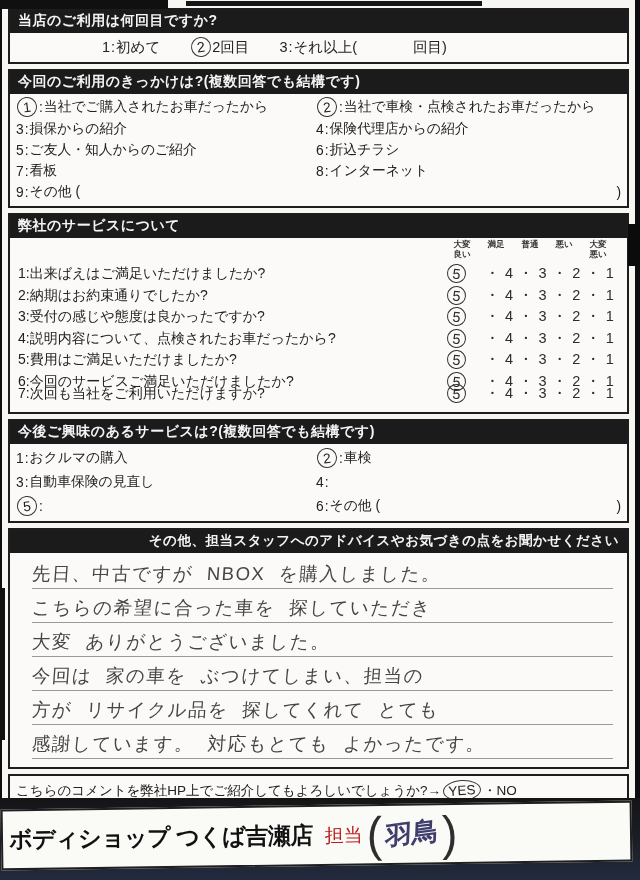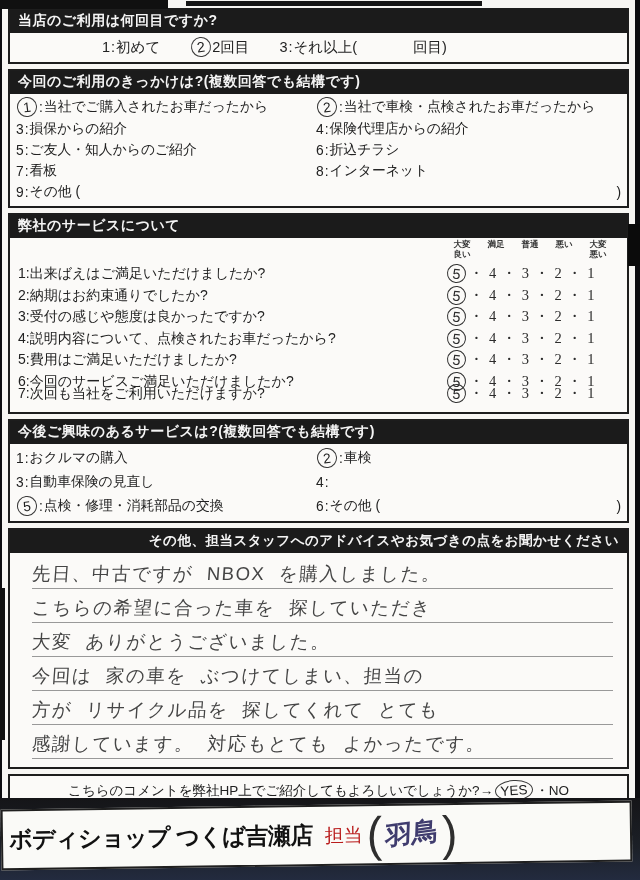--- a/index.html
+++ b/index.html
@@ -42,34 +42,34 @@
   .cols { display:flex; width:170px;font-family:Liberation Mono, monospace; }
   .col { width:34px; text-align:center; font-size:8.5px; line-height:1.15; font-weight:bold; color:#333; }
   .q { display:flex; align-items:flex-end; font-size:14px; padding:0 8px; height:21.5px; }
   .qt { flex:1; white-space:nowrap; overflow:hidden; }
   .scale { width:172px; display:flex; align-items:center; font-size:14.5px; color:#2c2c2c; flex:none; }
   .c5 {
     display:inline-flex; align-items:center; justify-content:center;
     width:19px; height:19px; border:1.5px solid #333; border-radius:50%;
     transform:rotate(6deg); flex:none; margin-right:1px;
   }
-  .scale-rest { letter-spacing:5.5px; margin-left:2px; white-space:nowrap;font-family:Liberation Serif, serif; }
+  .scale-rest { letter-spacing:5.5px; margin-left:18px; white-space:nowrap; }
   
   .cm { padding:2px 14px 8px 22px; }
   .cline {
     border-bottom:1.2px solid #999; height:34px;
     display:flex; align-items:flex-end; padding-bottom:2px;
   }
   .hw {
     font-size:18.5px; color:#454545; letter-spacing:1.5px; word-spacing:7px;
     transform:skewX(-4deg); white-space:nowrap; overflow:hidden;
   }
   
   .consent { padding:4px 6px 5px 6px; }
-  .consent-q { display:flex; align-items:center; justify-content:center; font-size:13.5px; white-space:nowrap; }
+  .consent-q { display:flex; align-items:center; font-size:13.5px; white-space:nowrap; }
   .yes-circ {
     display:inline-flex; align-items:center; justify-content:center;
     min-width:38px; height:21px; border:1.8px solid #3a3a3a; border-radius:50%;
     transform:rotate(-4deg); margin:0 2px; flex:none;
   }
   .consent-note { text-align:center; font-size:12.3px; margin-top:3px; text-decoration:underline; text-decoration-color:#888; color:#2a2a2a; }
   
   .footer-zone { position:absolute; left:0; top:798px; width:640px; height:82px;
     background:linear-gradient(#151518 0%, #1c2027 60%, #232b3f 100%); }
   .receipt {
@@ -268,21 +268,20 @@
         </span>
       <span class="opt">
           <span>4</span>
           <span class="colon">:</span>
         </span>
       <span class="opt">
           <span class="circ">
             <span>5</span>
           </span>
           <span class="colon">:</span>
-          <span>点検・修理・消耗部品の交換</span>
         </span>
       <span class="opt">
           <span>6</span>
           <span class="colon">:</span>
           <span>その他 (</span>
           <span class="fill"></span>
           <span>)</span>
         </span>
     </div>
   </div>

